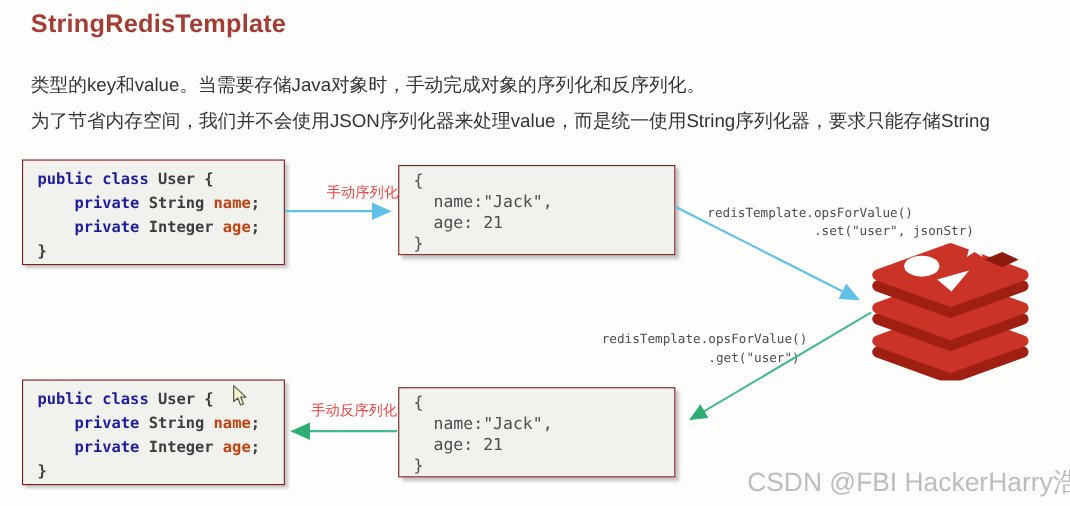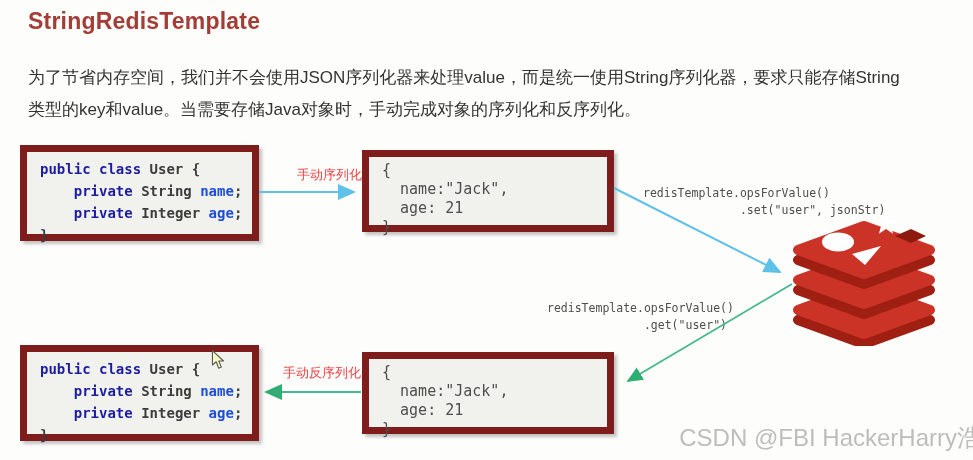--- a/index.html
+++ b/index.html
@@ -10,56 +10,56 @@
   .abs{position:absolute;}
   
   .title{
     left:28px;top:8px;font-size:23px;font-weight:bold;color:#a33d36;
     letter-spacing:.2px;
   }
   
   .intro{left:28px;top:62px;width:910px;font-size:17px;line-height:32px;color:#333;}
   
   .box{
-    margin:0;background:#f1f1ee;border:7px solid #7f1d1d;
+    margin:0;background:#f1f1ee;border:1px solid #7f1d1d;
     box-shadow:3px 3px 3px rgba(110,110,110,.4);
     box-sizing:border-box;white-space:pre;
   }
   .code-box{
     width:239px;height:96px;padding:6px 0 0 13px;
     font:bold 14px/22px "DejaVu Sans Mono",monospace;color:#3d3d3d;
   }
   .json-box{
     width:252px;height:82px;padding:4px 0 0 13px;
     font:15px/19px "DejaVu Sans Mono",monospace;color:#4e4e4e;
   }
   .tk-kw{color:#1c1c9e;}
-  .tk-field{color:#1d4ed8;}
+  .tk-field{color:#c2410c;}
   .tk-plain{color:#3d3d3d;}
   
   .arrow-label{font-size:13px;color:#ef4444;text-align:right;}
   
   .call{
     margin:0;white-space:pre;font:11.5px/17px "DejaVu Sans Mono",monospace;color:#4e4e4e;
   }
   
   .overlay{left:0;top:0;width:973px;height:460px;pointer-events:none;}
   
   .watermark{right:8px;bottom:6px;font-size:24px;color:#bdbdbd;}
 </style>
 </head>
 <body>
 
 <div class="stage">
 
   <div class="abs title">StringRedisTemplate</div>
 
   <div class="abs intro">
+    <div>类型的key和value。当需要存储Java对象时，手动完成对象的序列化和反序列化。</div>
     <div>为了节省内存空间，我们并不会使用JSON序列化器来处理value，而是统一使用String序列化器，要求只能存储String</div>
-    <div>类型的key和value。当需要存储Java对象时，手动完成对象的序列化和反序列化。</div>
   </div>
 
   <pre class="abs box code-box" style="left:20px;top:145px;"><span class="tk-kw">public class</span><span class="tk-plain"> User {
     </span><span class="tk-kw">private</span><span class="tk-plain"> String </span><span class="tk-field">name</span><span class="tk-plain">;
     </span><span class="tk-kw">private</span><span class="tk-plain"> Integer </span><span class="tk-field">age</span><span class="tk-plain">;
 }</span></pre>
 
   <pre class="abs box json-box" style="left:362px;top:150px;">{
   name:"Jack",
   age: 21

